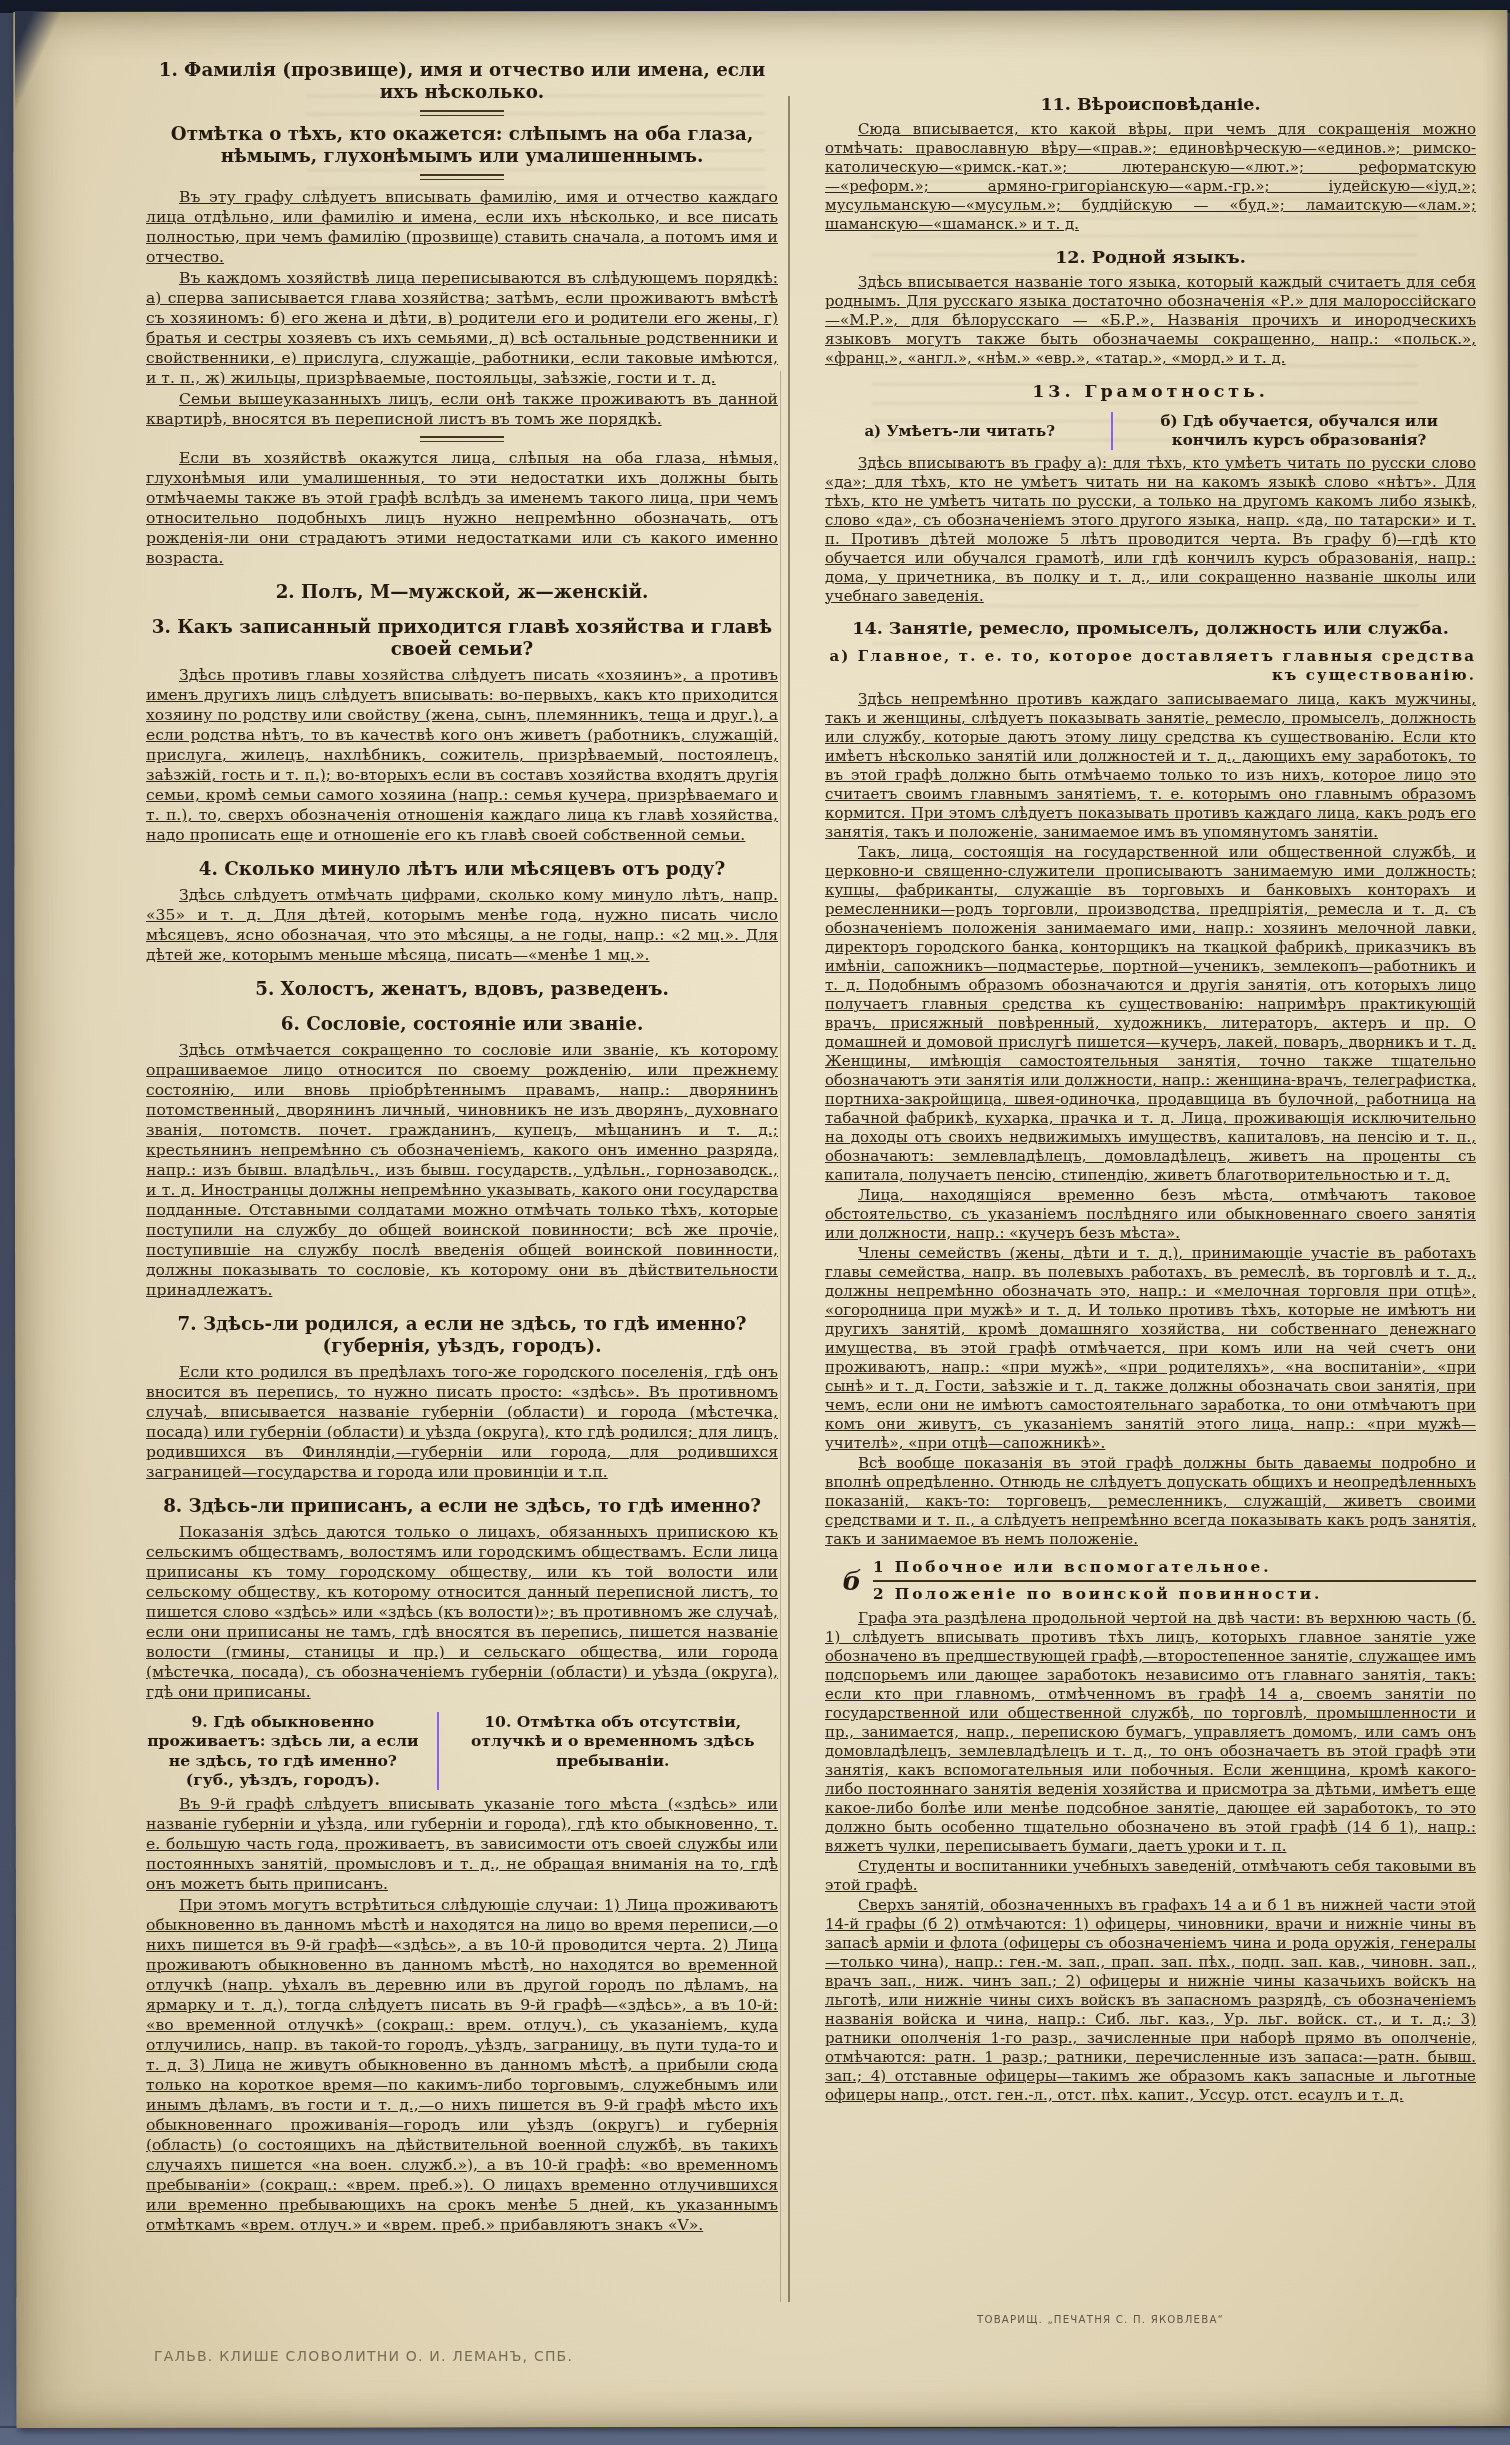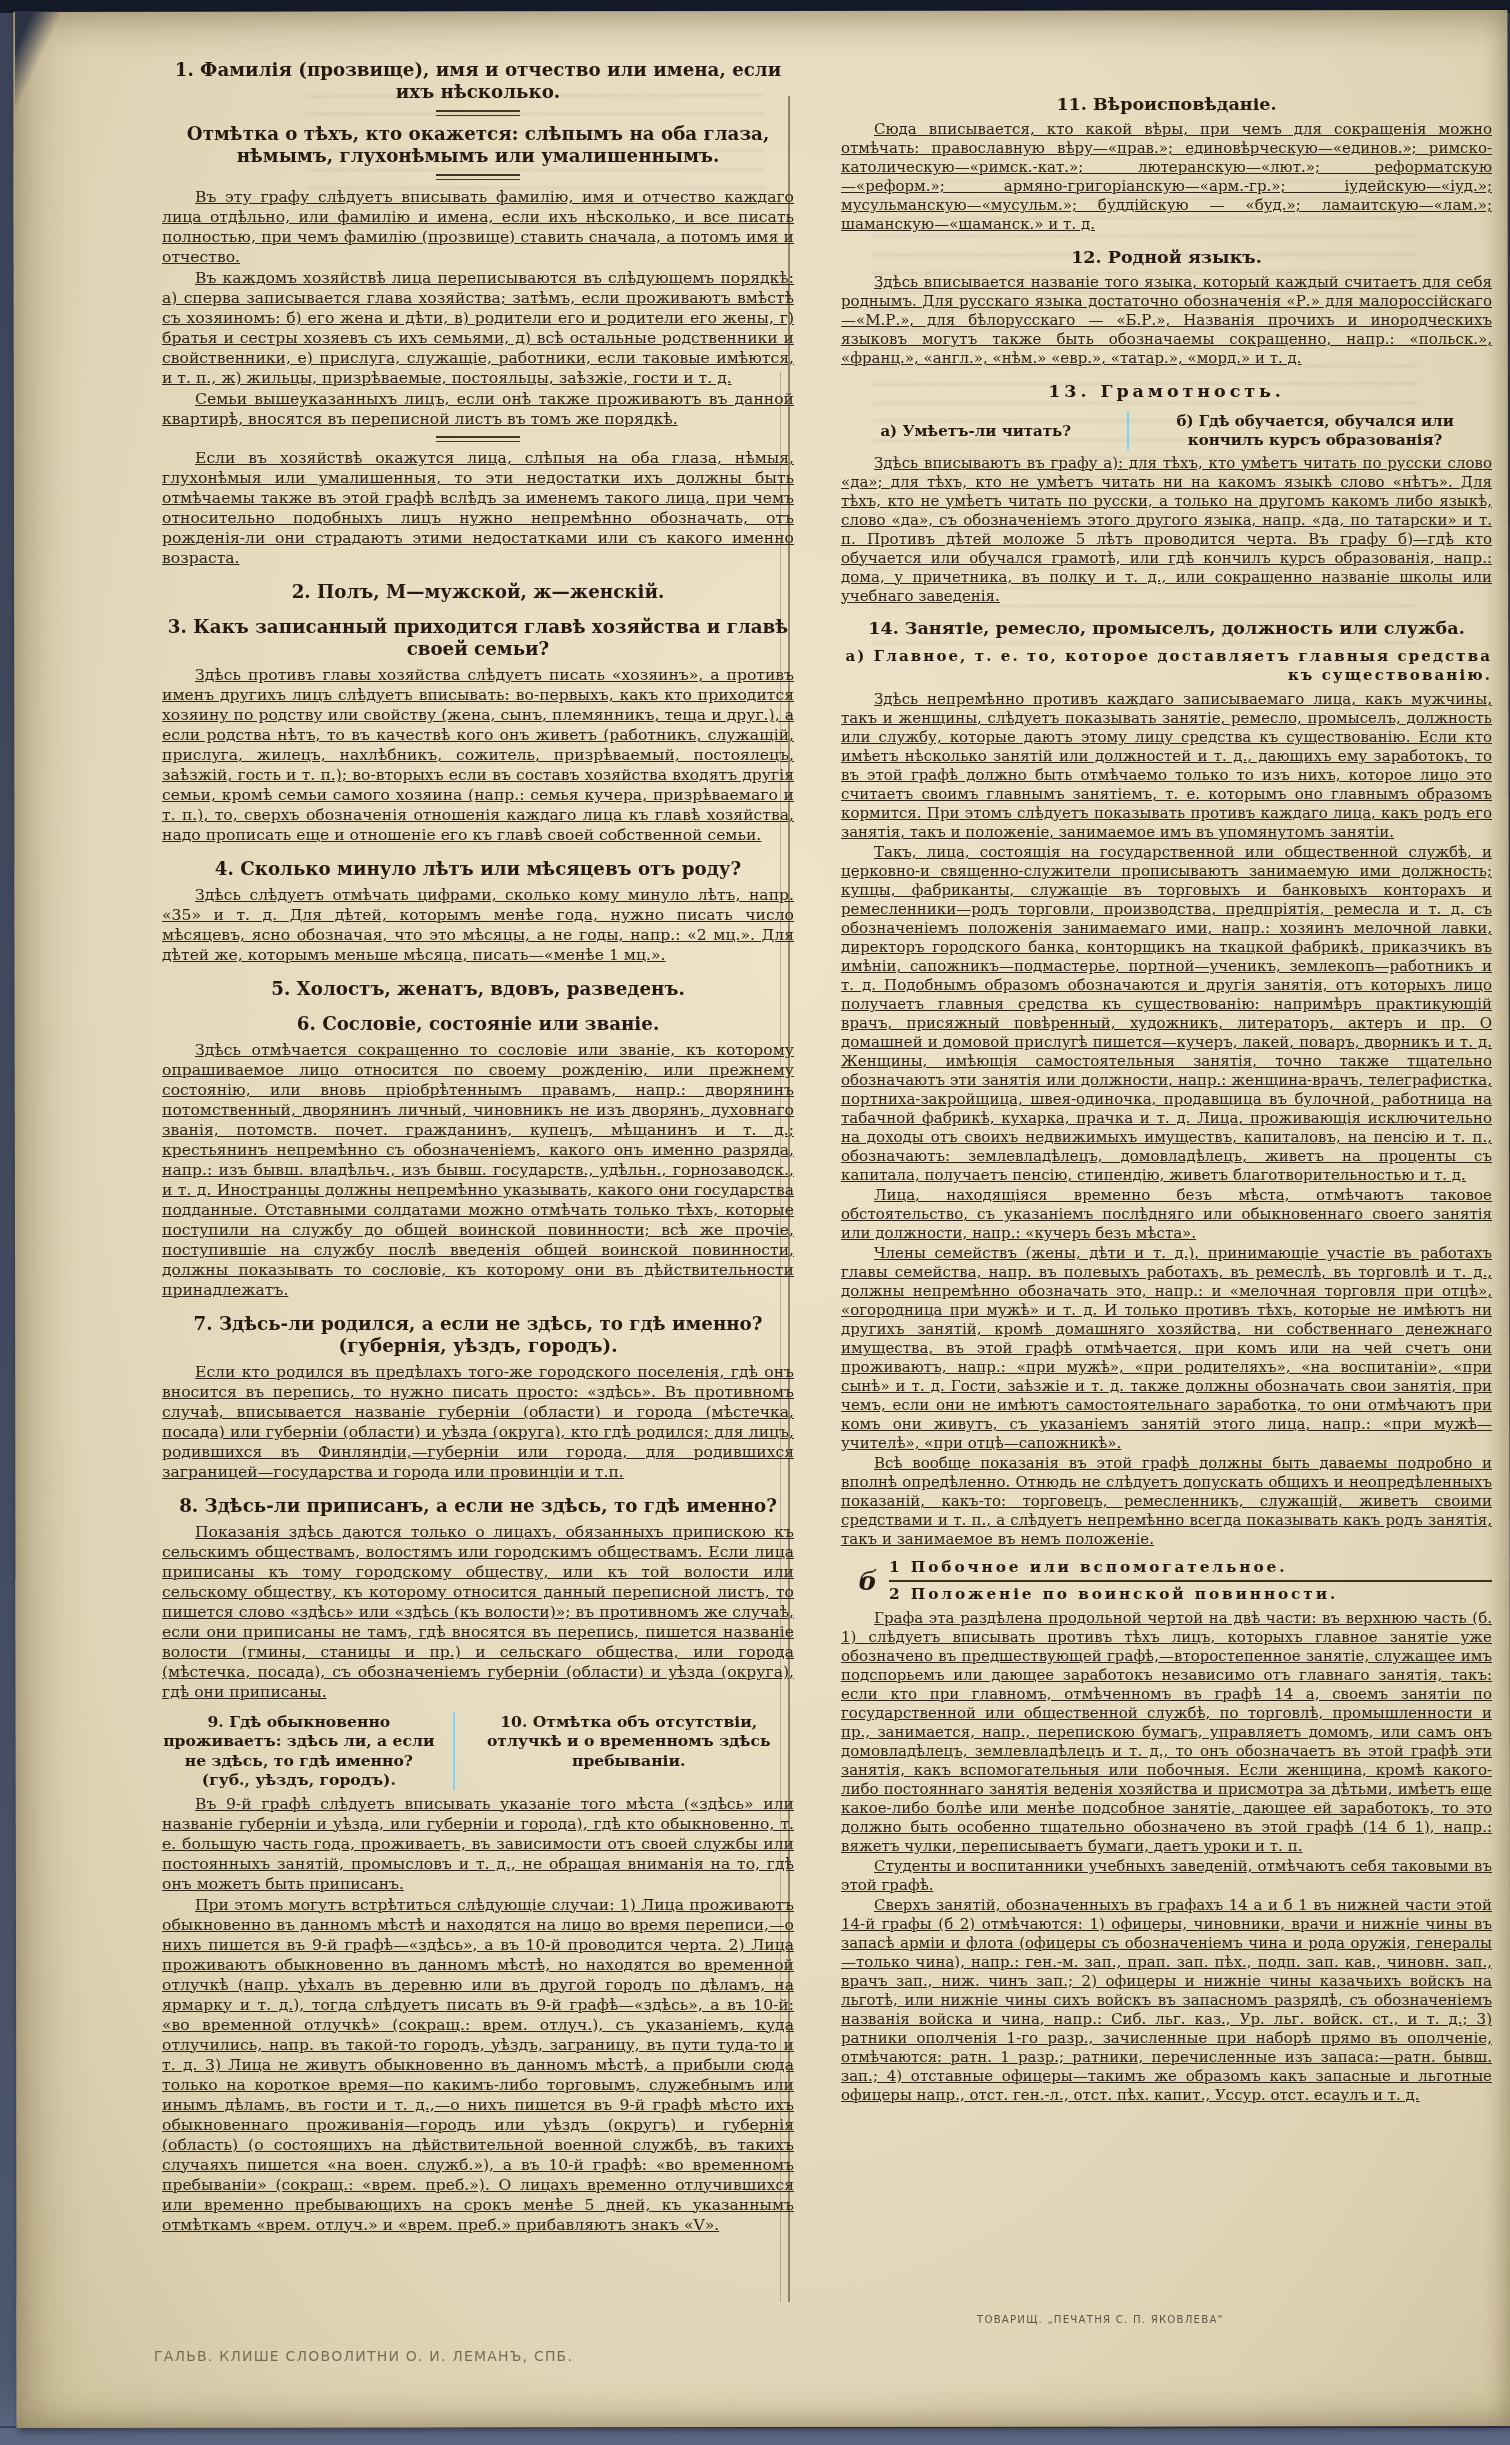--- a/index.html
+++ b/index.html
@@ -17,30 +17,30 @@
     background:radial-gradient(ellipse at 52% 38%,#ece3c9 0%,#e6dcc0 48%,#ddd1b1 80%,#cfc29e 100%);
     box-shadow:inset 27px 0 45px rgba(105,88,55,.28), inset -5.9px 0 17.6px rgba(105,88,55,.18),
                inset 0 17.6px 29px rgba(105,88,55,.20), inset 0 -13.7px 25px rgba(105,88,55,.18),
                2px 2.9px 7.8px rgba(0,0,0,.45);
     transform:rotate(-0.08deg);
   }
   .ghost{position:absolute;opacity:.07;filter:blur(1.2px);
     background:repeating-linear-gradient(0deg,rgba(80,66,40,.9) 0 2.9px,transparent 2.9px 18.5px);}
   .divider{position:absolute;background:rgba(72,58,36,.55);width:2px;}
   .divider2{position:absolute;background:rgba(72,58,36,.30);width:1px;}
-  .col{position:absolute;text-align:justify;margin-left:16px;}
+  .col{position:absolute;text-align:justify;}
   .col-left{left:146px;top:59px;width:632px;font-size:15.6px;line-height:20px;}
   .col-right{left:825px;top:94px;width:651px;font-size:15px;line-height:19px;}
   .h{font-weight:bold;text-align:center;text-indent:0;margin:12.7px 0 4.9px;font-size:1.17em;line-height:1.22;color:#241b10;}
   .h-first{margin-top:0;}
   p{margin:0 0 1px;text-indent:33px;text-decoration:underline;}
   .orn{width:84px;height:2.9px;border-top:2px solid #42351f;border-bottom:1px solid #42351f;margin:6.8px auto 6.8px;}
   .two-head{display:flex;font-weight:bold;text-align:center;margin:9.8px 0 3.9px;color:#241b10;line-height:1.25;}
   .two-head .cell-a{width:46%;padding-right:17px;box-sizing:border-box;}
-  .two-head .cell-b{width:54%;border-left:2px solid #7dd3fc;padding-left:8.8px;box-sizing:border-box;}
+  .two-head .cell-b{width:54%;border-left:2px solid #8b5cf6;padding-left:8.8px;box-sizing:border-box;}
   .two-head13 .cell-a{display:flex;align-items:center;justify-content:center;}
   .subhead{font-weight:bold;text-align:right;letter-spacing:2.1px;text-indent:0;margin:7.8px 0 4.9px;color:#241b10;}
   .bblock{display:flex;align-items:center;margin:8.8px 0 4.9px 17.6px;}
   .bbrace{font-size:26px;font-weight:bold;font-style:italic;margin-right:11.7px;color:#241b10;}
   .blines{flex:1;}
   .bline{font-weight:bold;letter-spacing:2.9px;text-align:left;text-indent:0;color:#241b10;font-size:1.02em;}
   .bsep{border:none;border-top:2px solid #3c3019;margin:2.9px 0;}
   .credit{position:absolute;font-family:"DejaVu Sans","Liberation Sans",sans-serif;
     color:#675c45;letter-spacing:1.2px;margin-top:21px;}
   .credit-left{left:154px;top:2327px;font-size:14px;opacity:.85;}

